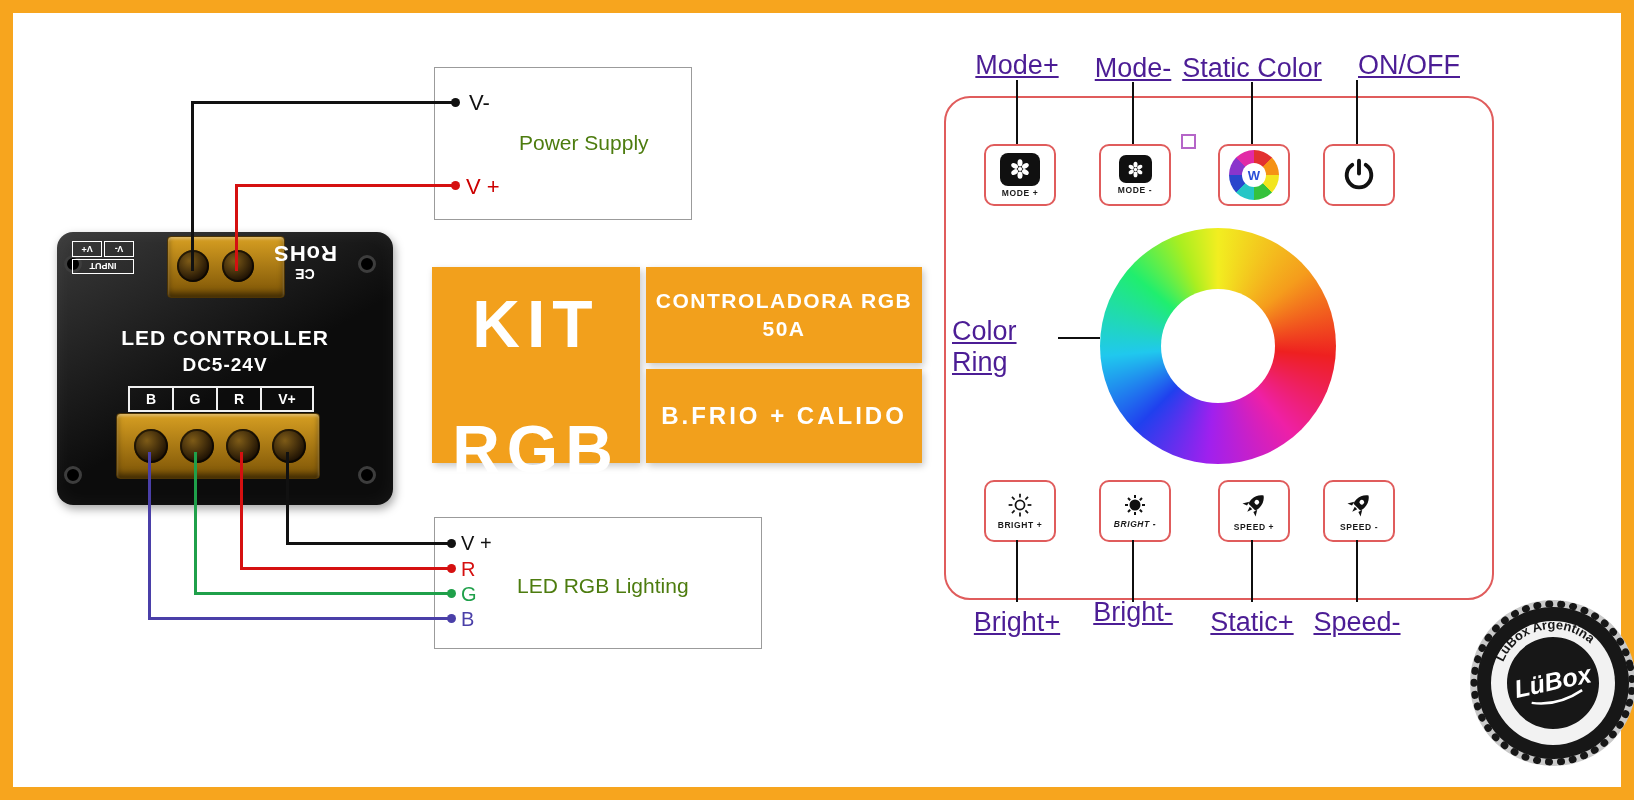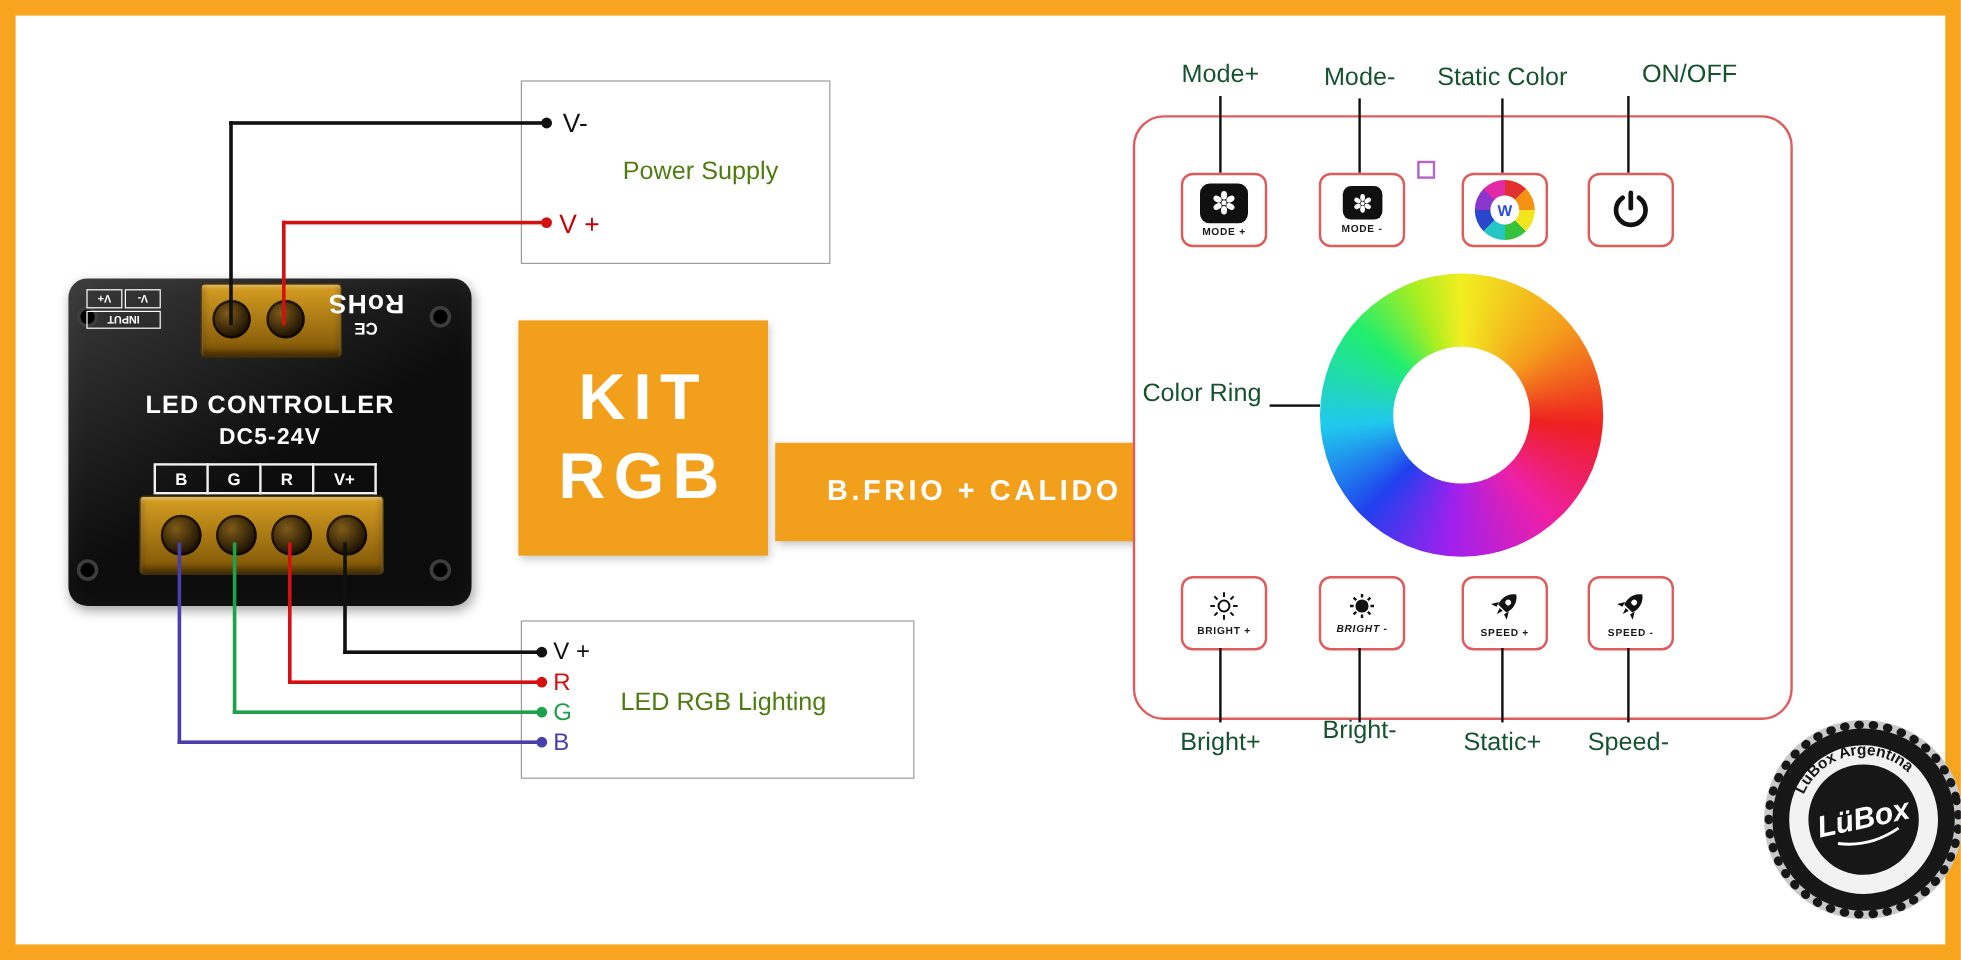--- a/index.html
+++ b/index.html
@@ -28,30 +28,30 @@
   .in-cell{width:28px;height:14px;border:1px solid #fff;color:#fff;font-size:9px;font-weight:bold;display:flex;align-items:center;justify-content:center;}
   .in-input{width:60px;height:13px;border:1px solid #fff;color:#fff;font-size:9px;font-weight:bold;display:flex;align-items:center;justify-content:center;}
   .rohs{position:absolute;left:262px;top:240px;width:86px;color:#fff;text-align:center;}
   .rohs-big{font-size:22px;font-weight:bold;letter-spacing:1px;}
   .rohs-small{font-size:14px;font-weight:bold;}
   .out-strip{position:absolute;left:128px;top:386px;display:flex;border-left:2px solid #f0f0f0;}
   .out-cell{width:42px;height:22px;border:2px solid #f0f0f0;border-left:none;color:#fff;font-weight:bold;font-size:14px;display:flex;align-items:center;justify-content:center;}
 
   
   .banner-block{position:absolute;background:#F2A01C;color:#fff;display:flex;flex-direction:column;align-items:center;justify-content:center;box-shadow:2px 3px 7px rgba(0,0,0,.22);text-align:center;}
-  .kit-line{font-size:54px;font-weight:bold;letter-spacing:7px;line-height:1.22;}
+  .kit-line{font-size:66px;font-weight:bold;letter-spacing:7px;line-height:1.22;margin-top:44px;}
   .ban-mid{font-size:21px;font-weight:bold;letter-spacing:1.5px;line-height:1.35;}
   .ban-low{font-size:24px;font-weight:bold;letter-spacing:3px;}
 
   
   .remote-panel{position:absolute;left:944px;top:96px;width:546px;height:500px;border:2px solid #E05C5C;border-radius:26px;background:#fff;}
   .rbtn{position:absolute;width:68px;height:58px;border:2px solid #E05C5C;border-radius:10px;background:#fff;display:flex;flex-direction:column;align-items:center;justify-content:center;gap:2px;}
   .rbtn-label{font-size:8.5px;font-weight:bold;letter-spacing:.6px;color:#1a1a1a;}
   .icon-black{background:#101010;display:flex;align-items:center;justify-content:center;}
-  .ext-label{position:absolute;font-size:21px;color:#14532d;text-align:center;}
+  .ext-label{position:absolute;font-size:27px;color:#4c1d95;text-align:center;text-decoration:underline;}
   .pline{position:absolute;width:2px;background:#0f0f0f;}
   .mini-wheel{width:50px;height:50px;border-radius:50%;position:relative;
     background:conic-gradient(#e23030 0 45deg,#f59214 45deg 90deg,#f2e51e 90deg 135deg,#35c23c 135deg 180deg,#25c6c6 180deg 225deg,#2a46cc 225deg 270deg,#8a35cc 270deg 315deg,#e22aa6 315deg 360deg);}
   .mini-center{position:absolute;inset:13px;background:#fff;border-radius:50%;display:flex;align-items:center;justify-content:center;font-size:13px;font-weight:bold;color:#2b4fd8;}
   .ring{position:absolute;left:1100px;top:228px;width:236px;height:236px;border-radius:50%;
     background:conic-gradient(#f2ee20 0deg,#f59c1c 50deg,#ee2020 95deg,#ee20a6 140deg,#a020ee 185deg,#2040ee 225deg,#20c8ee 265deg,#20ee6e 310deg,#aaee20 340deg,#f2ee20 360deg);}
   .ring-hole{position:absolute;left:1161px;top:289px;width:114px;height:114px;border-radius:50%;background:#fff;}
   .psquare{position:absolute;left:1181px;top:134px;width:11px;height:11px;border:2px solid #b565c8;background:#fff;}
 
   .logo{position:absolute;left:1468px;top:598px;width:170px;height:170px;}
@@ -134,21 +134,25 @@
   <div class="wire" style="left:194px;top:592px;width:258px;height:3px;background:#1fa04a;"></div>
   <div class="dot" style="left:447px;top:589px;background:#1fa04a;"></div>
   <div class="wire" style="left:148px;top:452px;width:3px;height:168px;background:#4a3fa8;"></div>
   <div class="wire" style="left:148px;top:617px;width:304px;height:3px;background:#4a3fa8;"></div>
   <div class="dot" style="left:447px;top:614px;background:#4a3fa8;"></div>
 
   <div class="banner-block" style="left:432px;top:267px;width:208px;height:196px;">
     <div class="kit-line">KIT</div>
     <div class="kit-line">RGB</div>
   </div>
-  <div class="banner-block" style="left:646px;top:369px;width:276px;height:82px;padding-left:28px;">
+  <div class="banner-block" style="left:646px;top:267px;width:276px;height:96px;">
+    <div class="ban-mid">CONTROLADORA RGB</div>
+    <div class="ban-mid">50A</div>
+  </div>
+  <div class="banner-block" style="left:646px;top:369px;width:276px;height:94px;">
     <div class="ban-low">B.FRIO + CALIDO</div>
   </div>
 
   <div class="remote-panel"></div>
   <div class="psquare"></div>
 
   <div class="ext-label" style="left:967px;top:50px;width:100px;">Mode+</div>
   <div class="ext-label" style="left:1083px;top:53px;width:100px;">Mode-</div>
   <div class="ext-label" style="left:1182px;top:53px;width:140px;">Static Color</div>
   <div class="ext-label" style="left:1358px;top:50px;width:100px;">ON/OFF</div>

